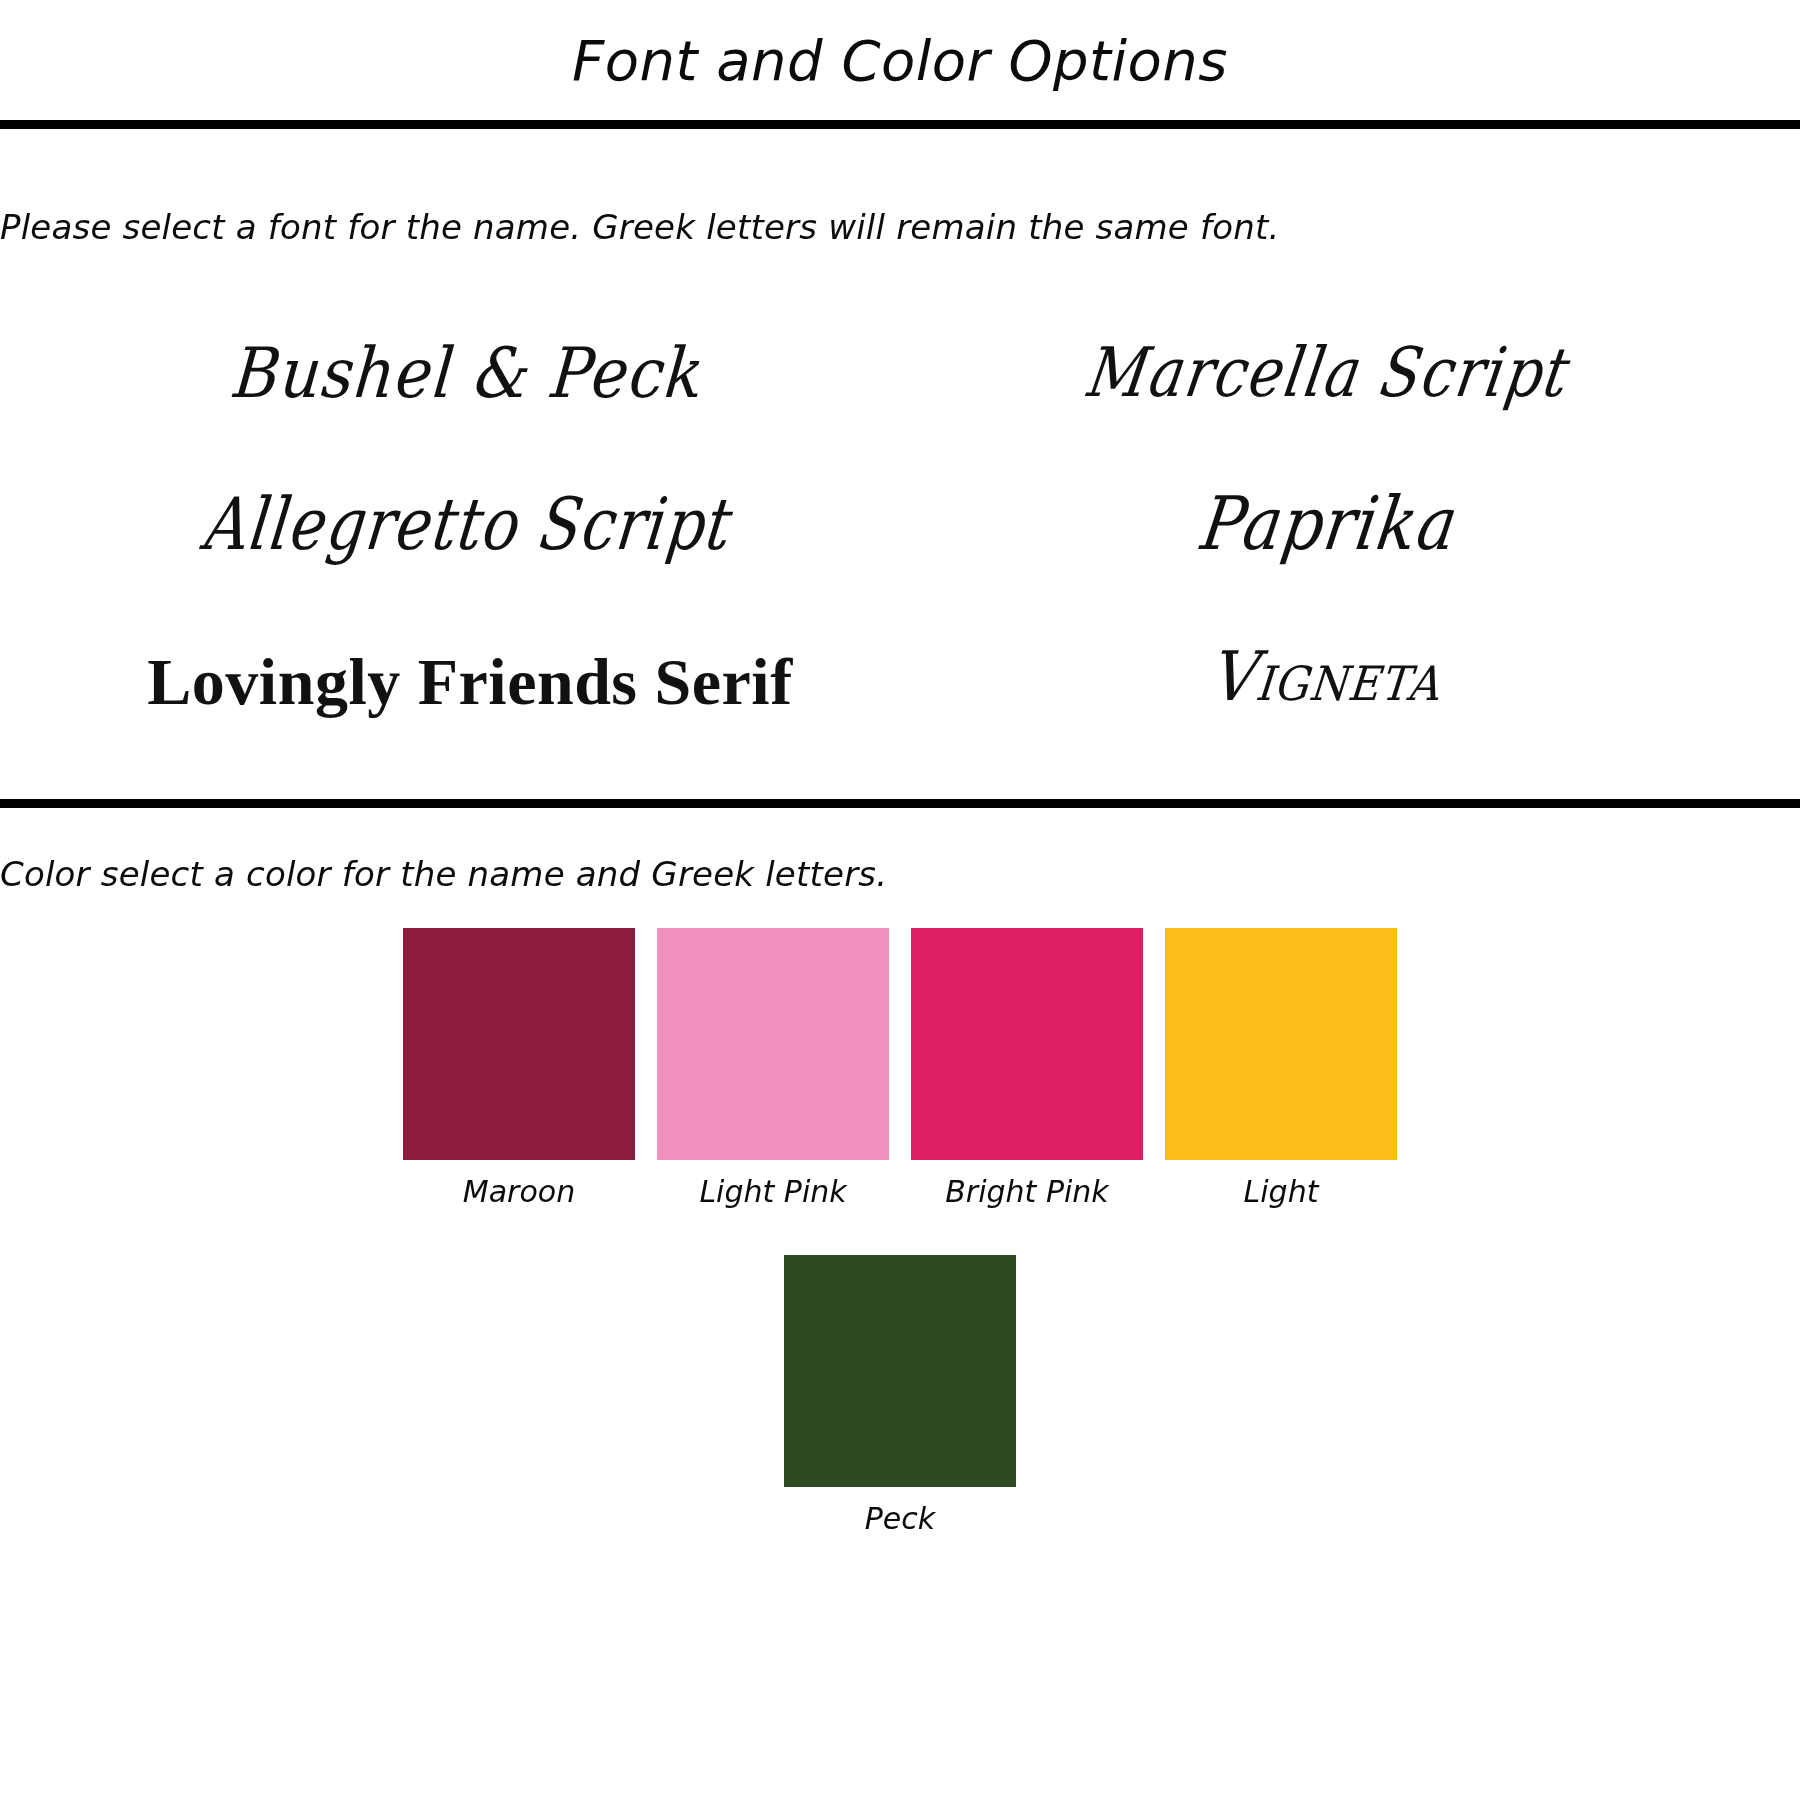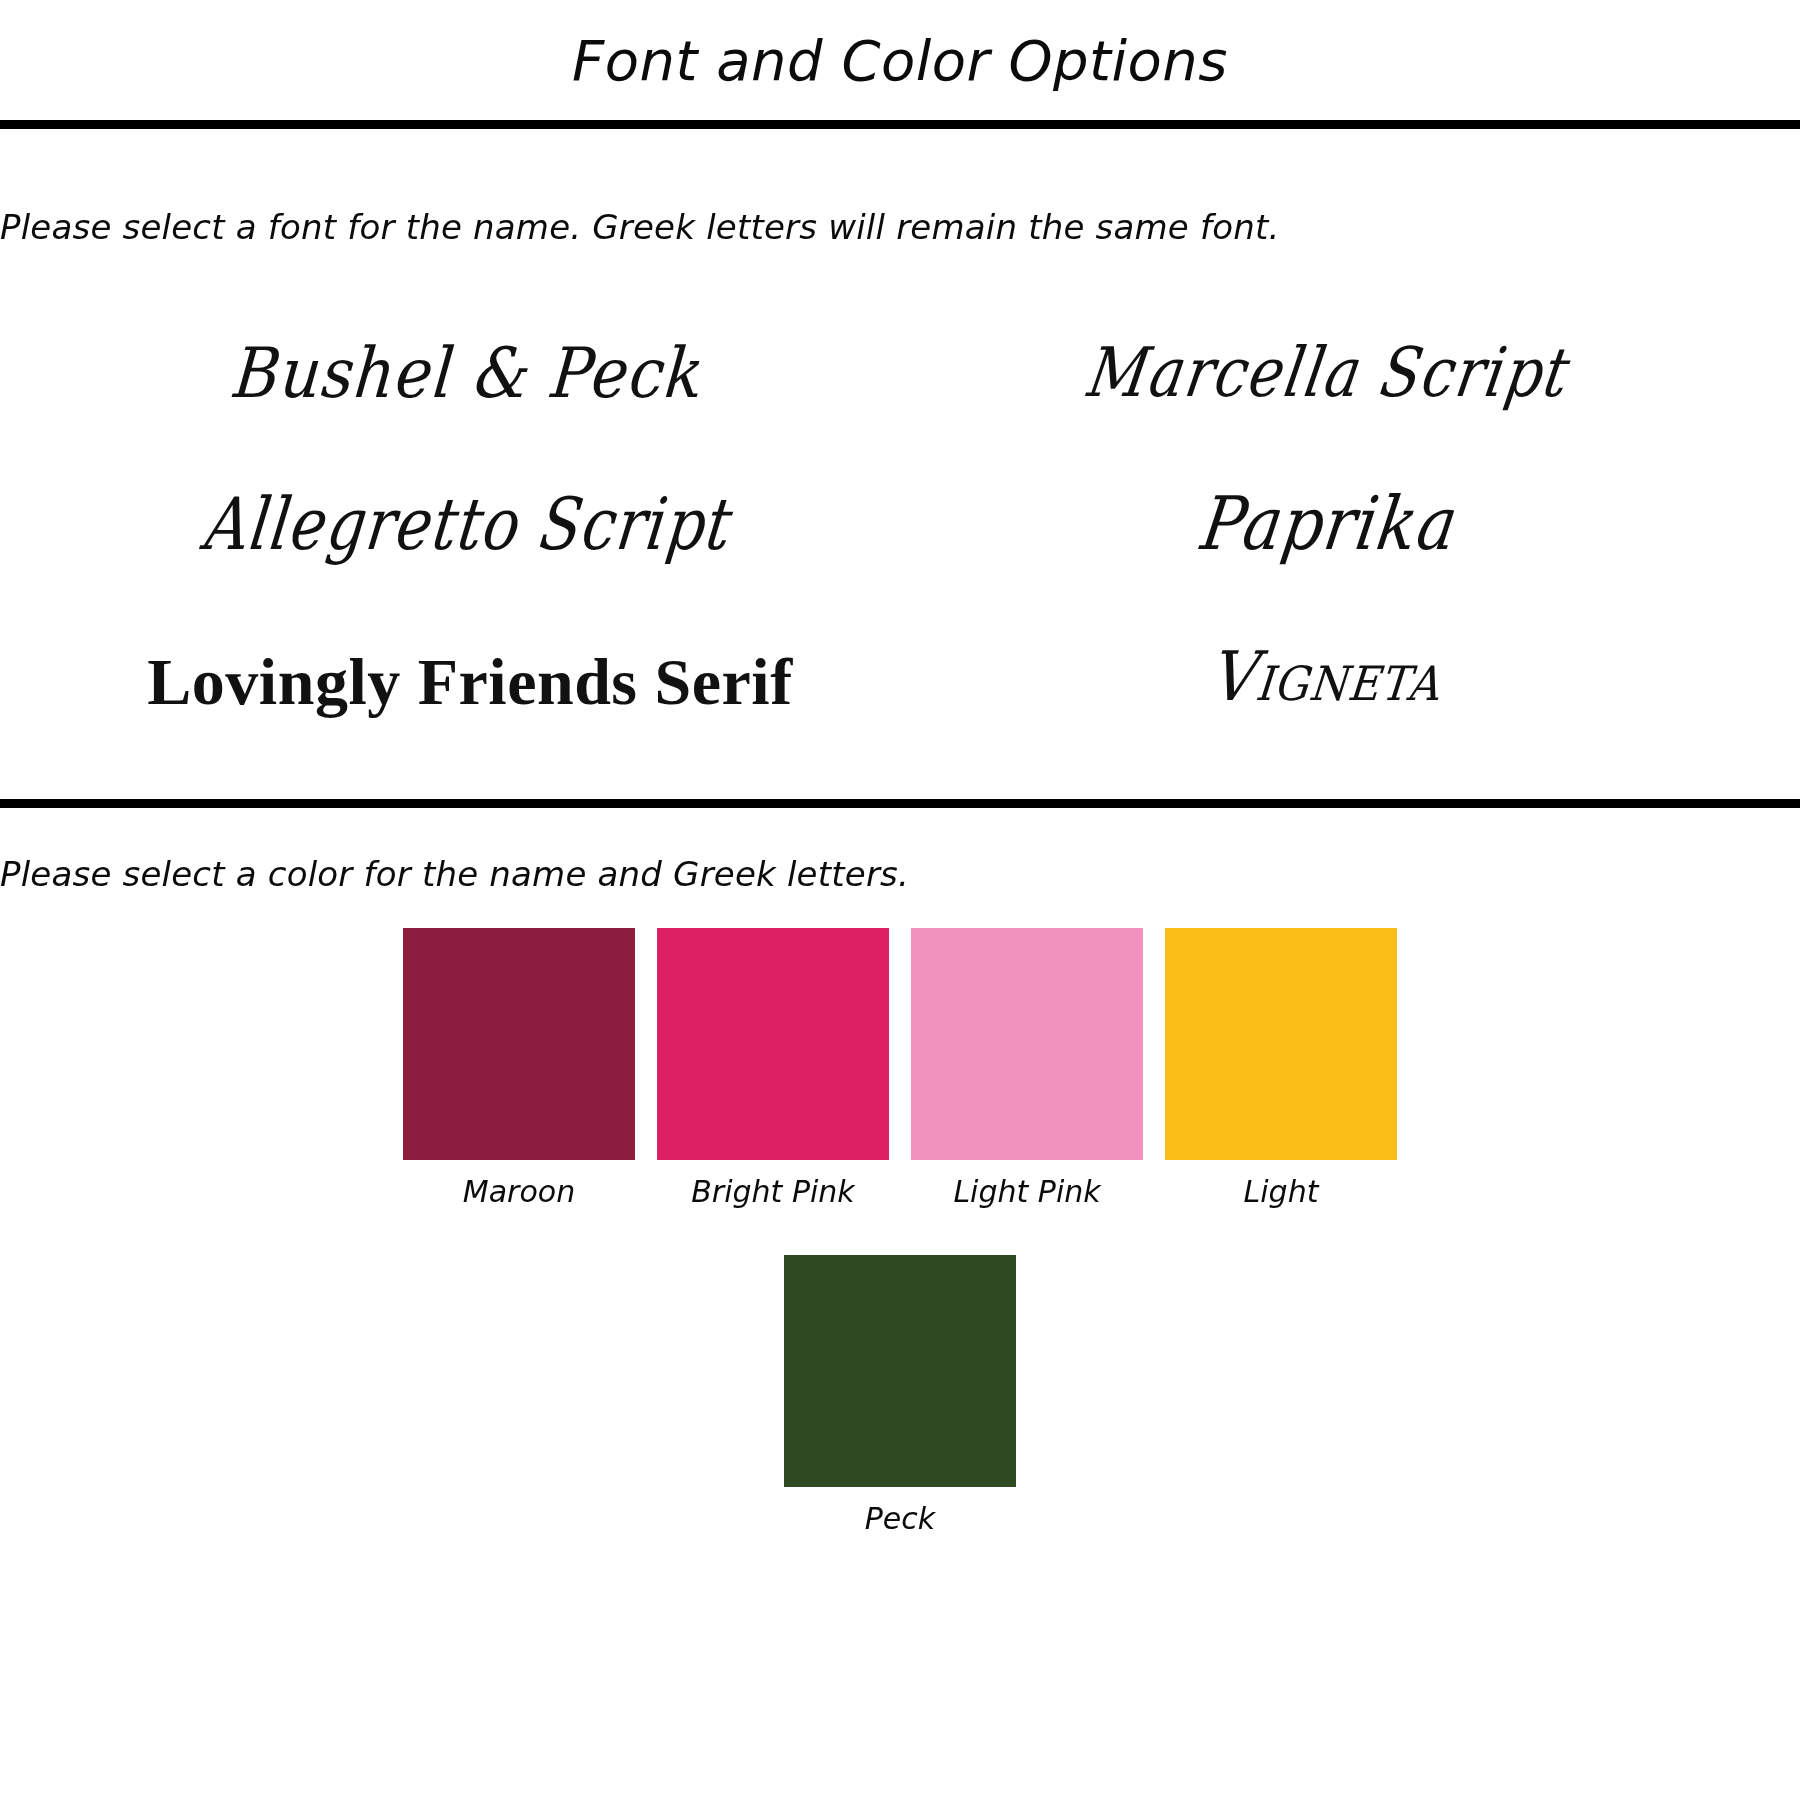--- a/index.html
+++ b/index.html
@@ -184,36 +184,36 @@
       </div>
       <div class="font-cell">
         <span class="caps-script">Vigneta</span>
       </div>
     </div>
   </div>
 
   <div class="rule" style="margin-top:58px;"></div>
 
   <div class="color-section">
-    <div class="instruction">Please select a color for the name and Greek letters.</div>
+    <div class="instruction">Color select a color for the name and Greek letters.</div>
 
     <div class="swatch-row">
       <div class="swatch-item">
         <div class="swatch" style="background:#8C1D3F"></div>
         <div class="swatch-label">Maroon</div>
       </div>
       <div class="swatch-item">
+        <div class="swatch" style="background:#F191BE"></div>
+        <div class="swatch-label">Light Pink</div>
+      </div>
+      <div class="swatch-item">
         <div class="swatch" style="background:#DD2063"></div>
         <div class="swatch-label">Bright Pink</div>
       </div>
       <div class="swatch-item">
-        <div class="swatch" style="background:#F191BE"></div>
-        <div class="swatch-label">Light Pink</div>
-      </div>
-      <div class="swatch-item">
         <div class="swatch" style="background:#FBBE18"></div>
         <div class="swatch-label">Light</div>
       </div>
     </div>
 
     <div class="swatch-row second">
       <div class="swatch-item">
         <div class="swatch" style="background:#2D4A22"></div>
         <div class="swatch-label">Peck</div>
       </div>

